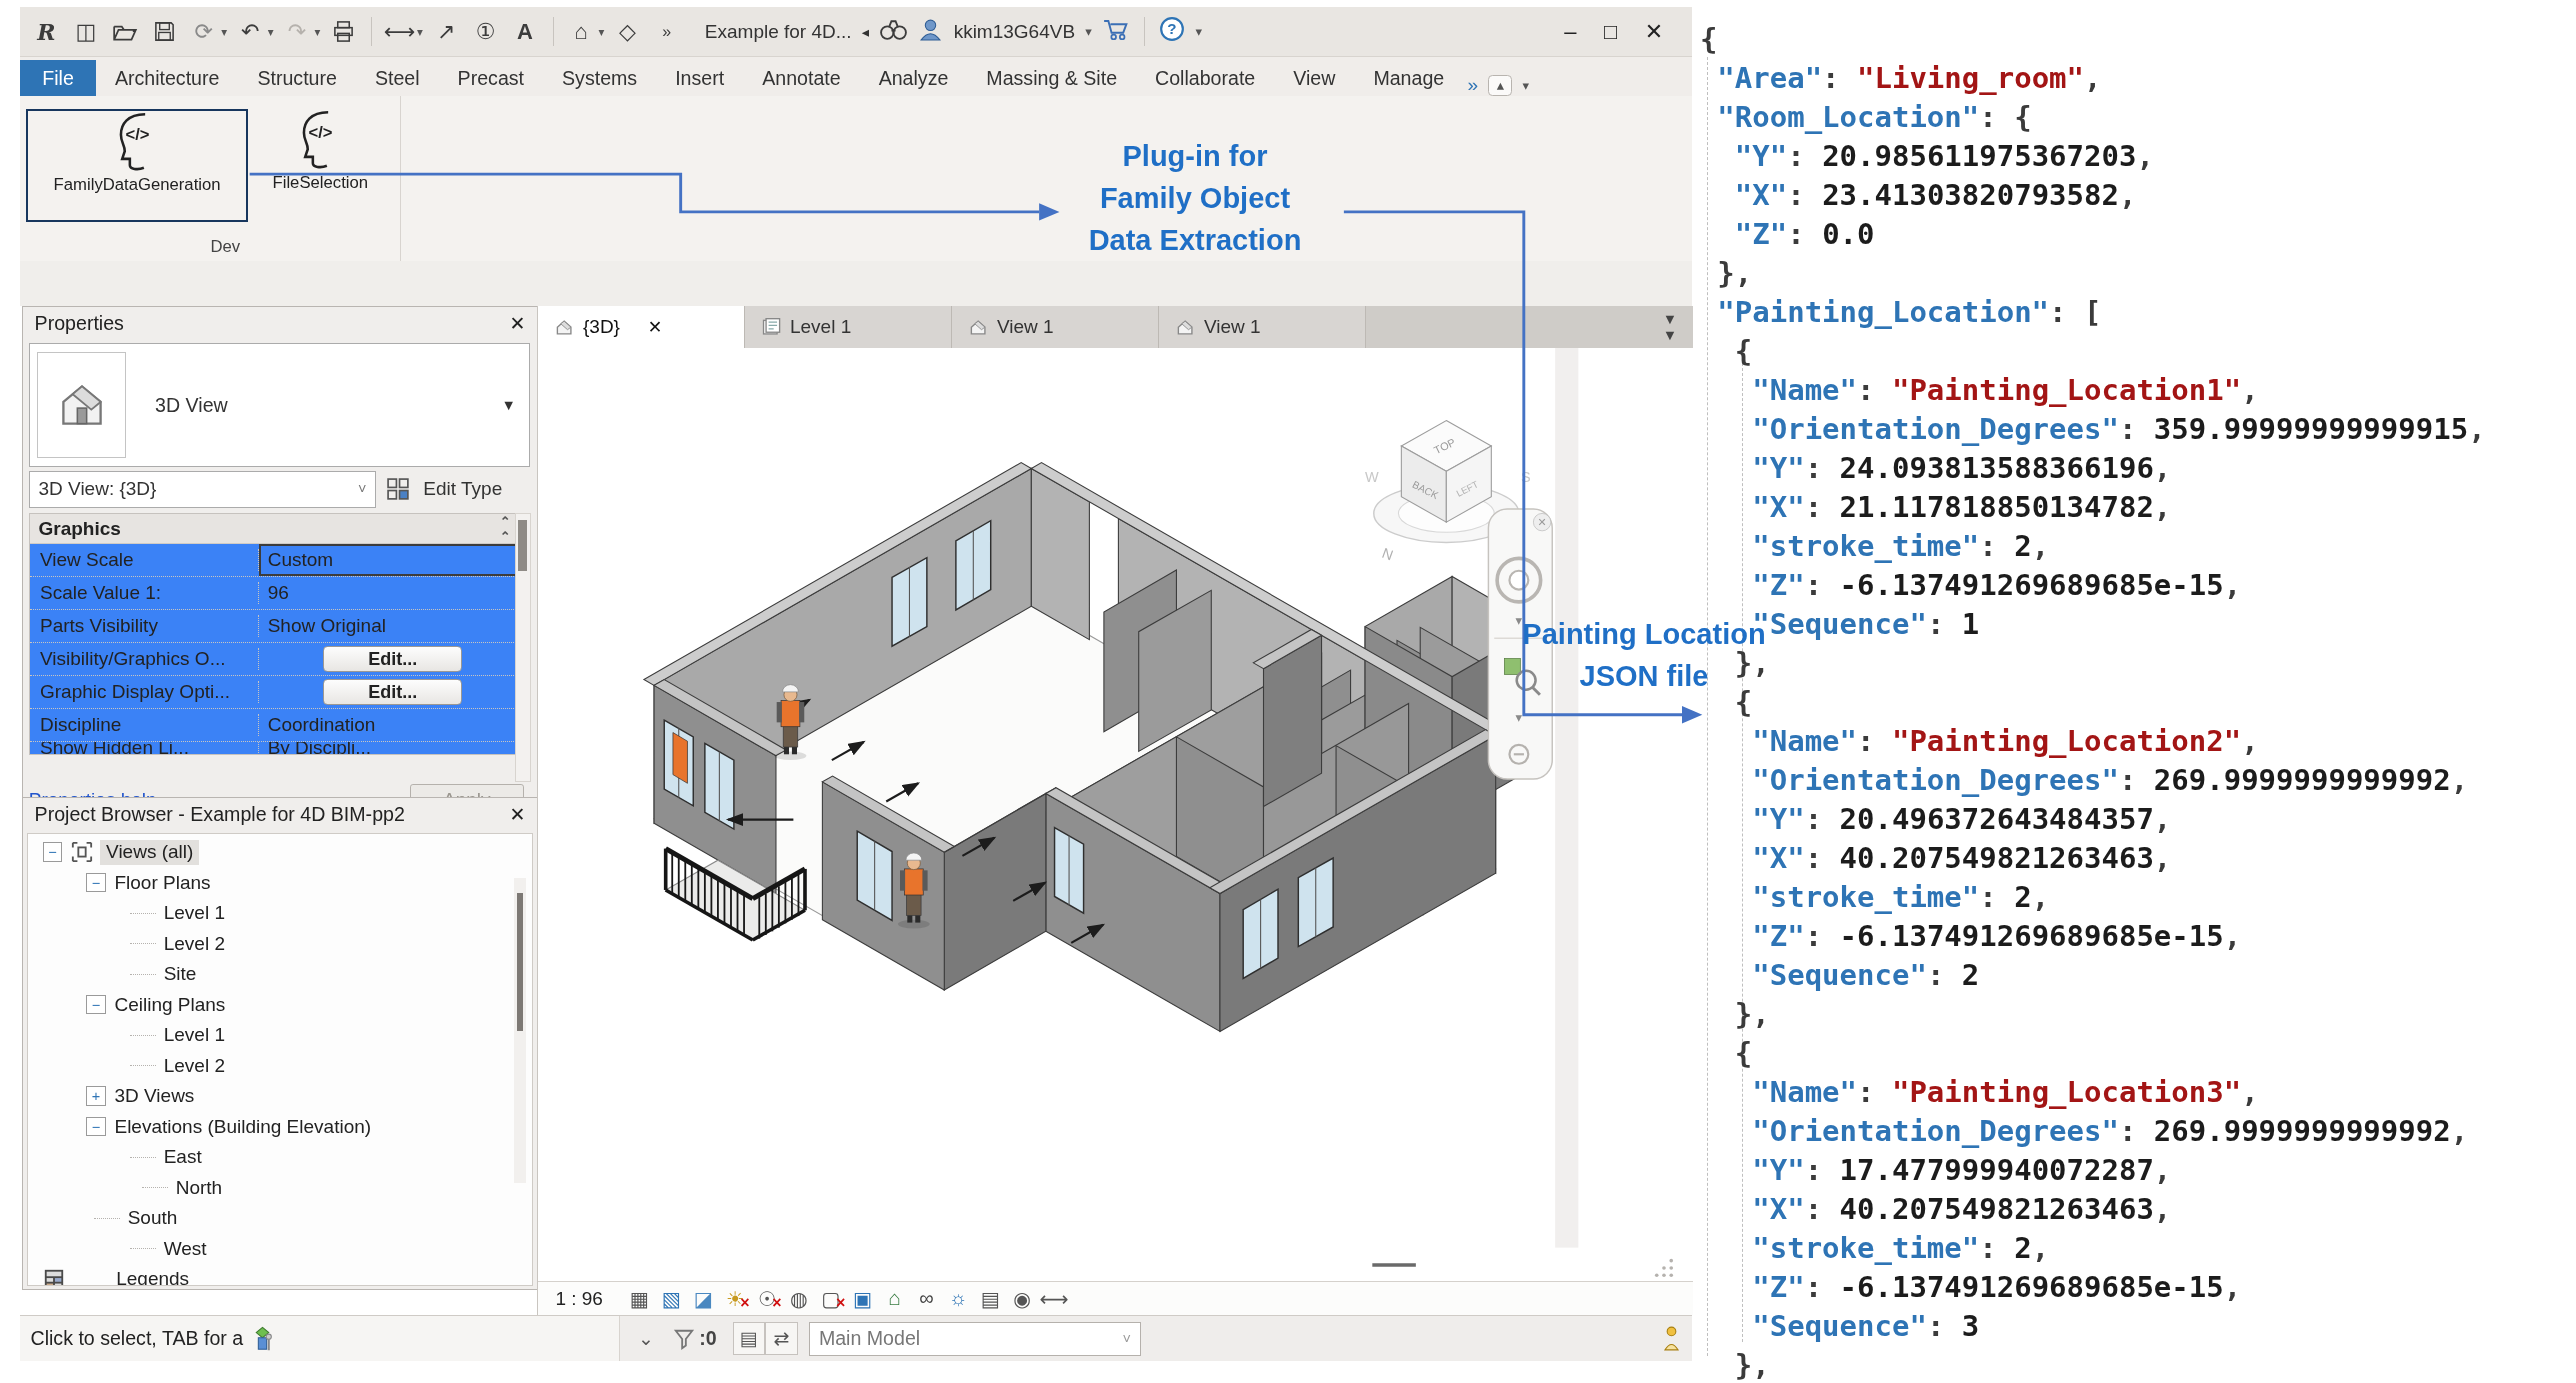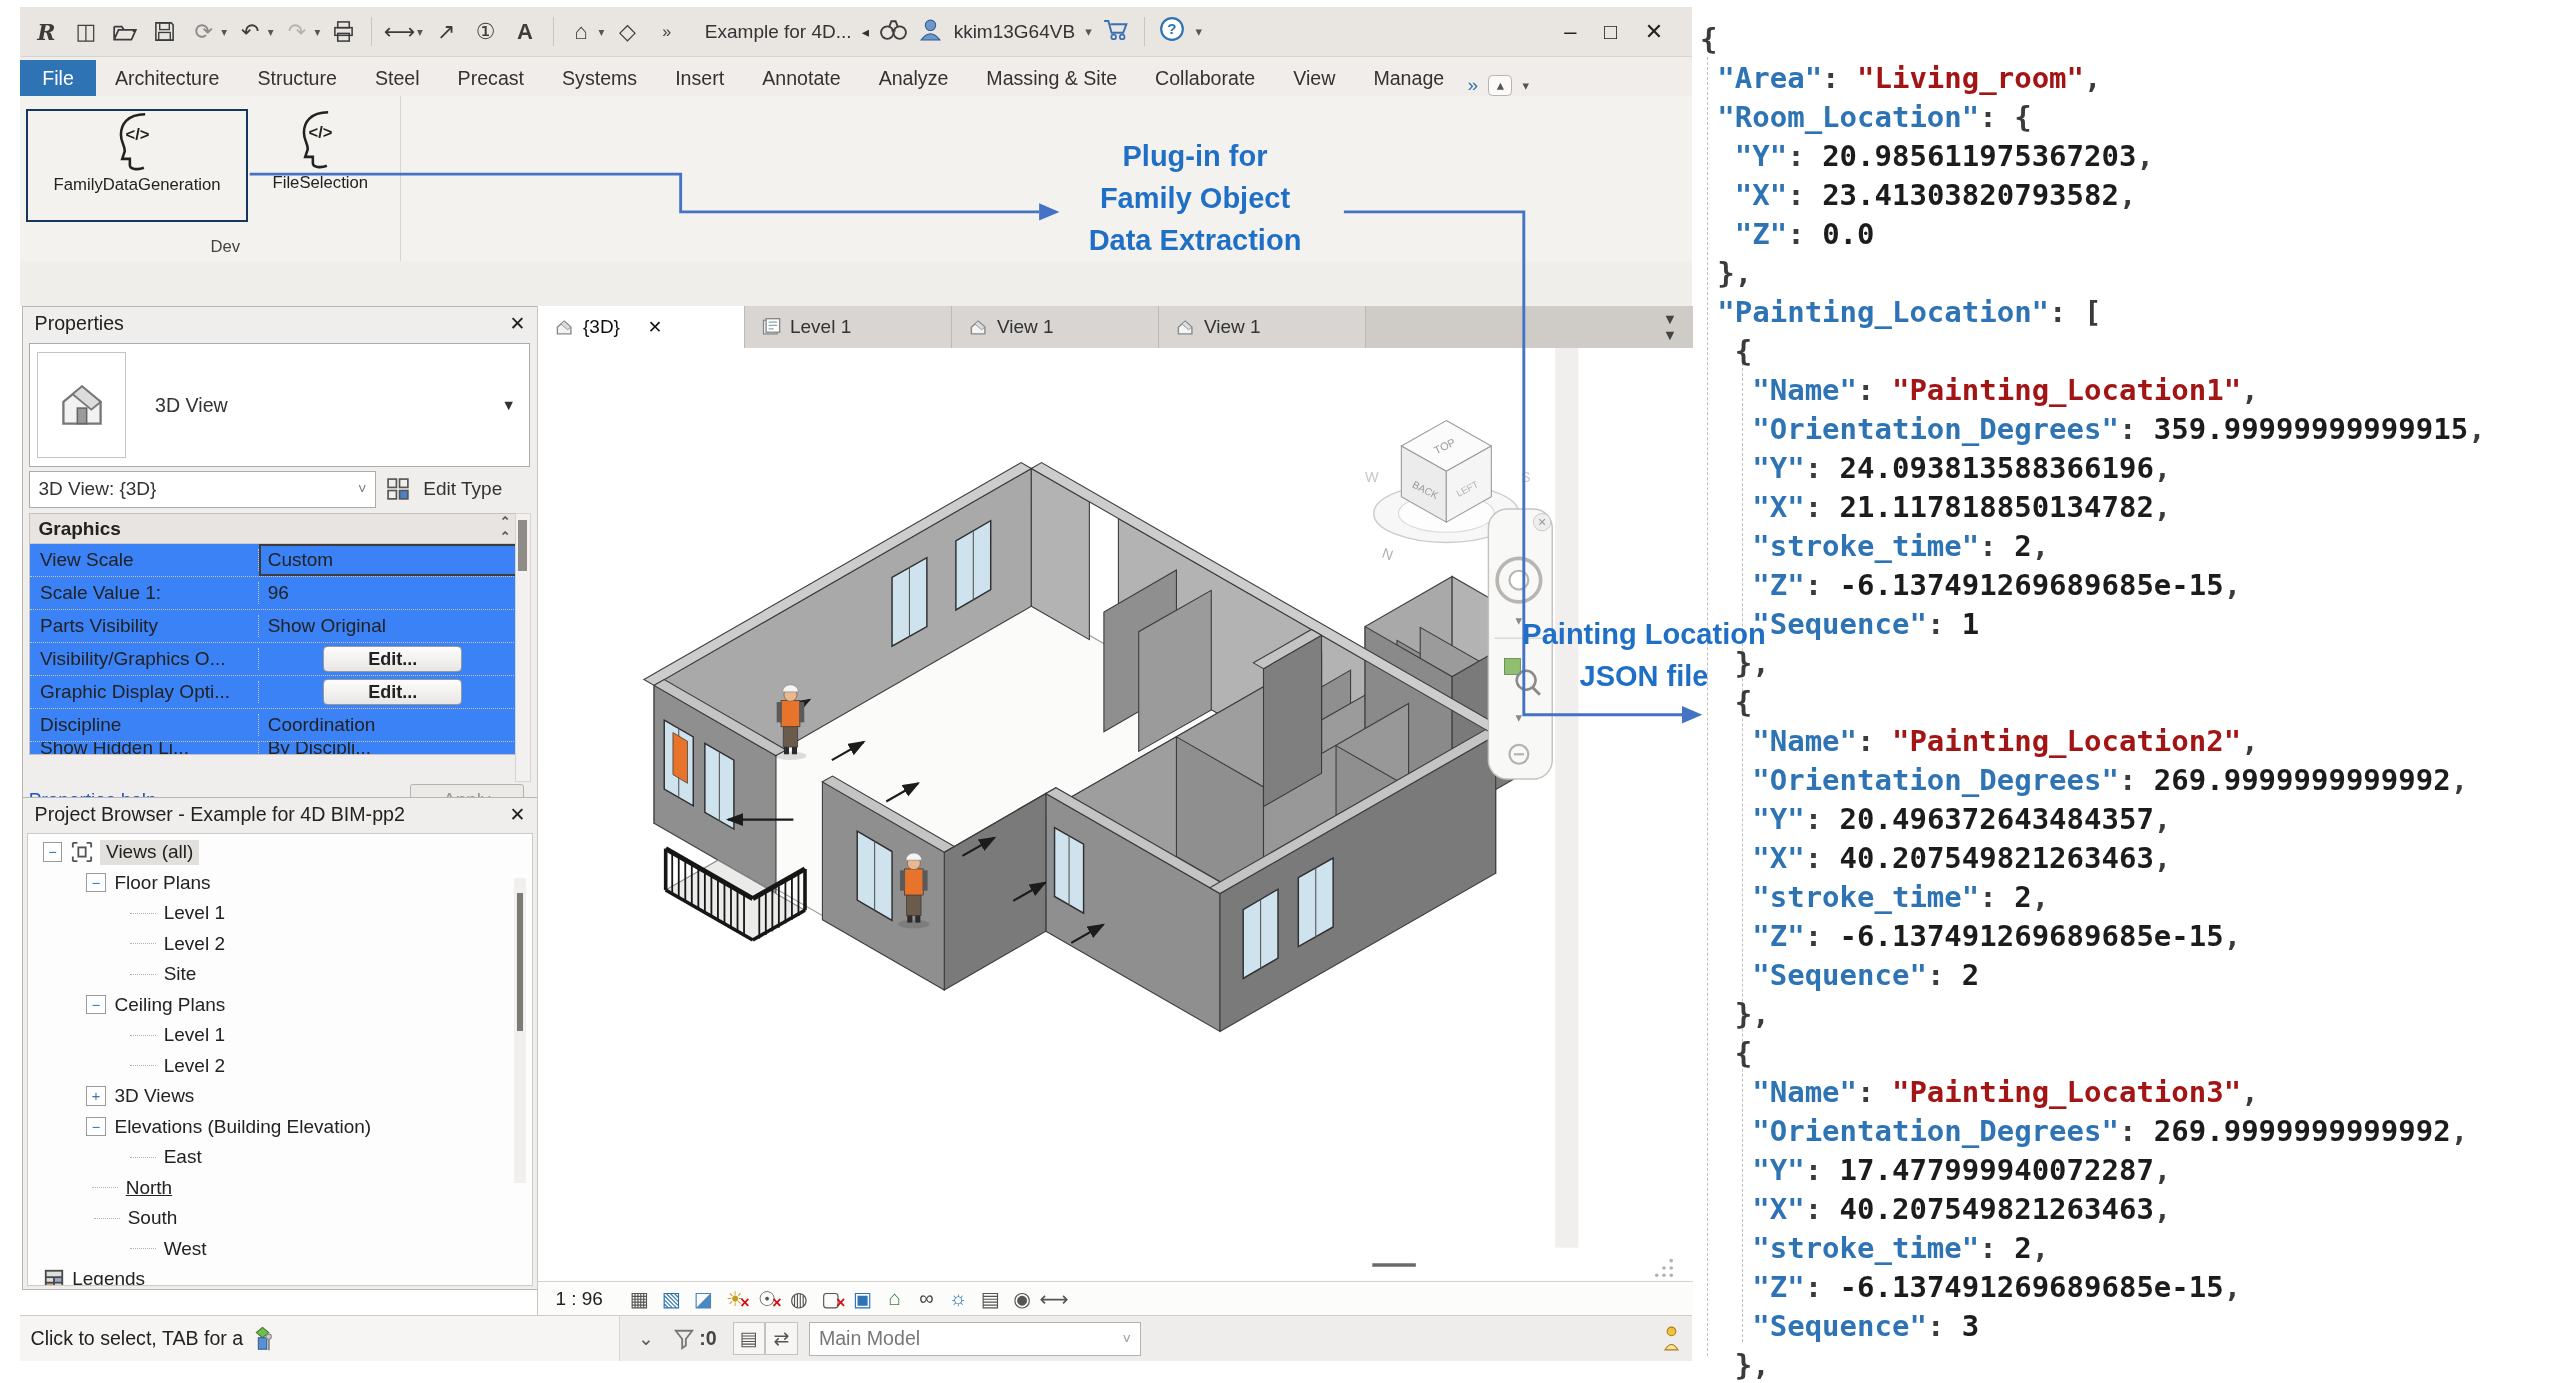--- a/index.html
+++ b/index.html
@@ -353,33 +353,33 @@
           <span>3D Views</span>
         </div>
         <div class="trow" style="padding-left: 58px;">
           <span class="exp">−</span>
           <span>Elevations (Building Elevation)</span>
         </div>
         <div class="trow" style="padding-left: 102px;">
           <span style="width: 26px; border-top: 0.7px dotted rgb(181, 178, 174); margin-right: 7.3px;"></span>
           <span>East</span>
         </div>
-        <div class="trow" style="padding-left: 64px; text-decoration: underline;">
+        <div class="trow" style="padding-left: 114px;">
           <span style="width: 26px; border-top: 0.7px dotted rgb(181, 178, 174); margin-right: 7.3px;"></span>
           <span>North</span>
         </div>
         <div class="trow" style="padding-left: 66px;">
           <span style="width: 26px; border-top: 0.7px dotted rgb(181, 178, 174); margin-right: 7.3px;"></span>
           <span>South</span>
         </div>
         <div class="trow" style="padding-left: 102px;">
           <span style="width: 26px; border-top: 0.7px dotted rgb(181, 178, 174); margin-right: 7.3px;"></span>
           <span>West</span>
         </div>
-        <div class="trow" style="padding-left: 14.5px;">
+        <div class="trow" style="padding-left: 14.5px; gap: 44px;">
           <svg width="22" height="22" viewBox="0 0 24 24" style="margin-right:7.3px">
             <rect x="2" y="2" width="20" height="20" fill="#4a4a4a"></rect>
             <rect x="4" y="4" width="16" height="5" fill="#ddd"></rect>
             <rect x="4" y="11" width="7" height="4" fill="#ddd"></rect>
             <rect x="13" y="11" width="7" height="4" fill="#9ac"></rect>
             <rect x="4" y="17" width="7" height="4" fill="#ca8"></rect>
             <rect x="13" y="17" width="7" height="4" fill="#ddd"></rect>
           </svg>
           <span>Legends</span>
         </div>

